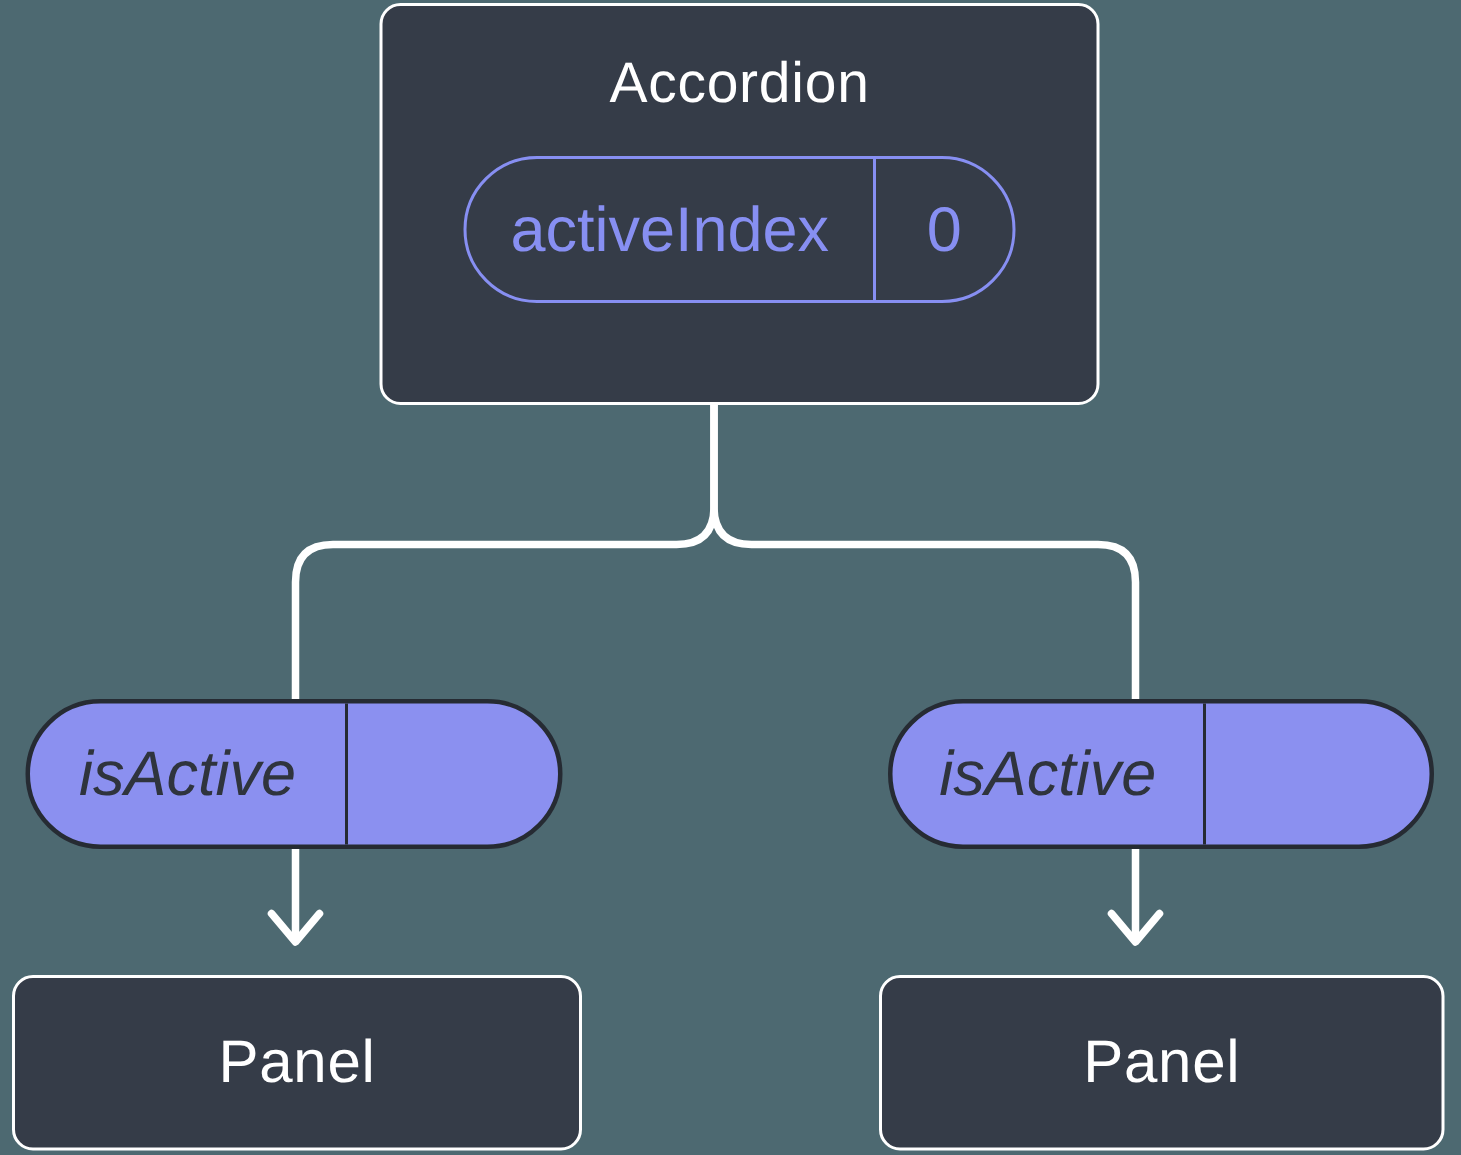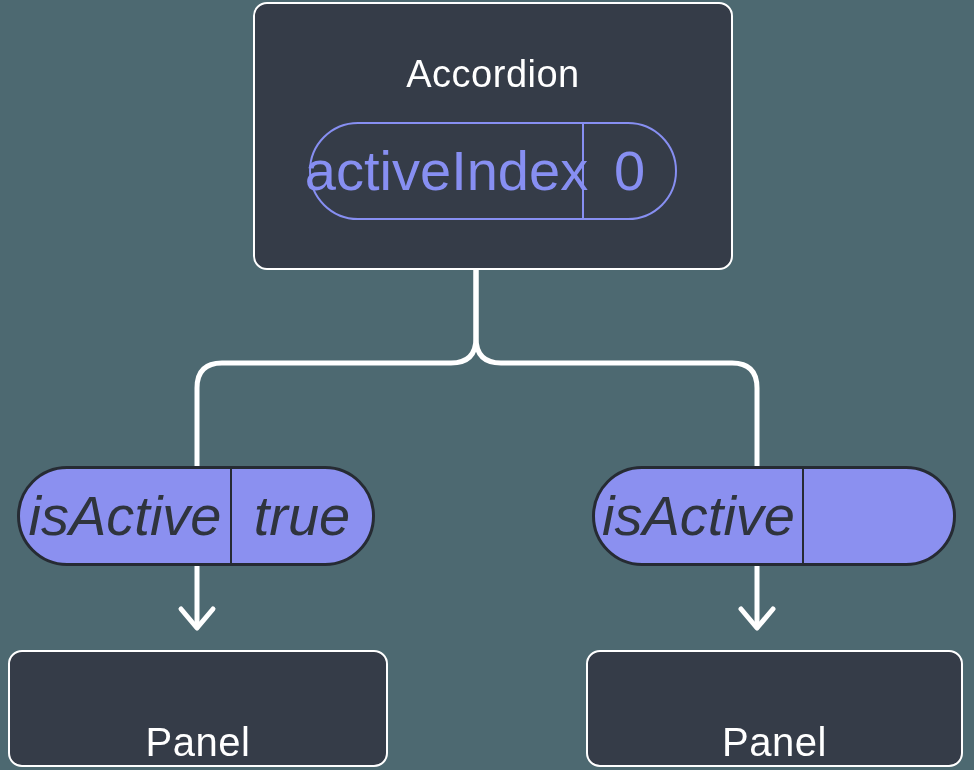--- a/index.html
+++ b/index.html
@@ -45,40 +45,40 @@
     border: 2.5px solid var(--node-border, #FFFFFF);
     border-radius: 14px;
     color: var(--title-text, #FFFFFF);
   }
   .node.root {
     left: 253px; top: 2px;
     width: 480px; height: 268px;
     display: flex;
     flex-direction: column;
     align-items: center;
-    padding-top: 48px;
+    padding-top: 30px;
     gap: 26px;
   }
   .node-title {
     font-size: 38px;
     font-weight: 500;
     letter-spacing: 0.5px;
     color: var(--title-text, #FFFFFF);
     line-height: 44px;
   }
   .pill {
     display: flex;
     align-items: stretch;
     z-index: 1;
   }
   .pill-seg {
     display: flex;
     align-items: center;
     justify-content: center;
-    font-size: 56px;
+    font-size: 42px;
     line-height: 1;
     text-align: right;
   }
   
   .pill.outline {
     width: 368px; height: 98px;
     border: 2.5px solid var(--outline-pill-accent, #878FF2);
     border-radius: 49px;
     color: var(--outline-pill-accent, #878FF2);
   }
@@ -96,21 +96,21 @@
   }
   .pill.solid .pill-seg.name { border-right: 2.5px solid var(--pill-border, #262B33); }
   .pill.solid .pill-seg.value { flex: 1; }
   .pill.prop-left { left: 17px; top: 466px; width: 358px; }
   .pill.prop-left .pill-seg.name { width: 212px; }
   .pill.prop-right { left: 592px; top: 466px; width: 364px; }
   .pill.prop-right .pill-seg.name { width: 209px; }
   
   .node.panel {
     display: flex;
-    align-items: flex-end;
+    align-items: center;
     justify-content: center;
     font-size: 40px;
     font-weight: 500;
     letter-spacing: 0.5px;
   }
   .node.panel-left  { left: 8px;   top: 650px; width: 380px; height: 117px; }
   .node.panel-right { left: 586px; top: 650px; width: 377px; height: 117px; }
 </style>
 </head>
 <body>
@@ -135,21 +135,20 @@
   <div class="node root">
     <div class="node-title">Accordion</div>
     <div class="pill outline">
       <div class="pill-seg name">activeIndex</div>
       <div class="pill-seg value">0</div>
     </div>
   </div>
 
   <div class="pill solid prop-left">
     <div class="pill-seg name">isActive</div>
-    <div class="pill-seg value">true</div>
   </div>
 
   <div class="pill solid prop-right">
     <div class="pill-seg name">isActive</div>
   </div>
 
   <div class="node panel panel-left">
     <span>Panel</span>
   </div>
 

